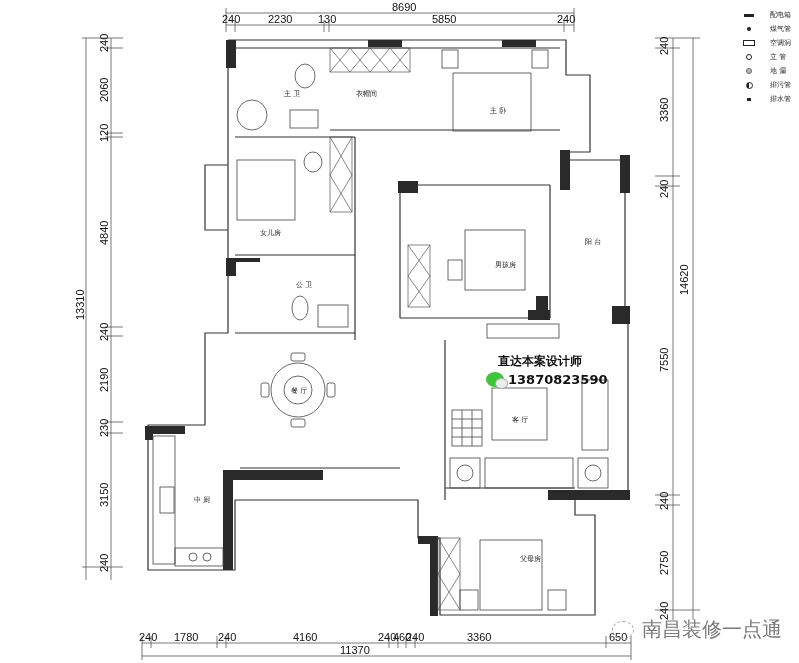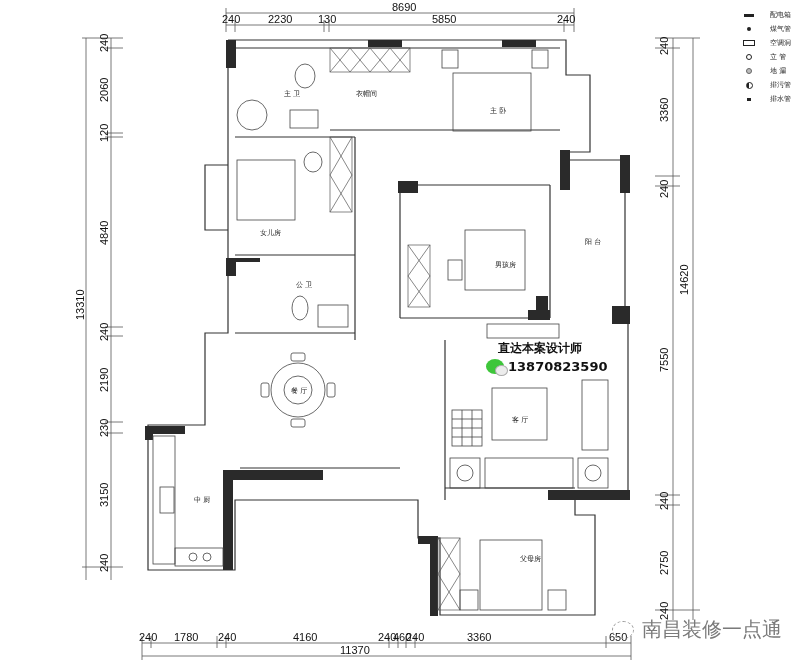--- a/index.html
+++ b/index.html
@@ -4,21 +4,21 @@
 <style>
   html, body { margin: 0; padding: 0; background: #ffffff; }
   body { width: 799px; height: 663px; position: relative; overflow: hidden; font-family: "Liberation Sans", "DejaVu Sans", sans-serif; }
   #plan { position: absolute; left: 0; top: 0; width: 799px; height: 663px; }
   .dim { font-family: "Liberation Sans", sans-serif; font-size: 11px; fill: #111; }
   .room-label { font-family: "DejaVu Sans", sans-serif; font-size: 7px; fill: #222; }
   .legend { position: absolute; left: 740px; top: 8px; width: 58px; }
   .legend-row { display: flex; align-items: center; height: 14px; font-size: 7px; color: #222; font-family: "DejaVu Sans", sans-serif; }
   .legend-sym { width: 18px; display: flex; justify-content: center; align-items: center; }
   .legend-label { margin-left: 12px; white-space: nowrap; }
-  .contact { position: absolute; left: 486px; top: 340px; font-family: "DejaVu Sans", sans-serif; }
+  .contact { position: absolute; left: 486px; top: 353px; font-family: "DejaVu Sans", sans-serif; }
   .contact-title { font-size: 12px; font-weight: bold; color: #111; margin-left: 12px; }
   .contact-row { display: flex; align-items: center; margin-top: 2px; }
   .wechat { width: 18px; height: 15px; background: #3ec63a; border-radius: 50%; position: relative; margin-right: 4px; }
   .wechat::after { content: ""; position: absolute; right: -4px; bottom: -2px; width: 11px; height: 9px; background: #ececec; border-radius: 50%; border: 1px solid #aaa; }
   .phone { font-size: 13px; font-weight: bold; color: #111; text-align: center; }
   .watermark { position: absolute; left: 612px; top: 616px; display: flex; align-items: center; font-family: "DejaVu Sans", sans-serif; font-size: 20px; color: #7a7a7a; }
   .wm-icon { width: 20px; height: 16px; border: 1px dashed #999; border-radius: 50%; margin-right: 8px; }
 </style>
 </head>
 <body>

